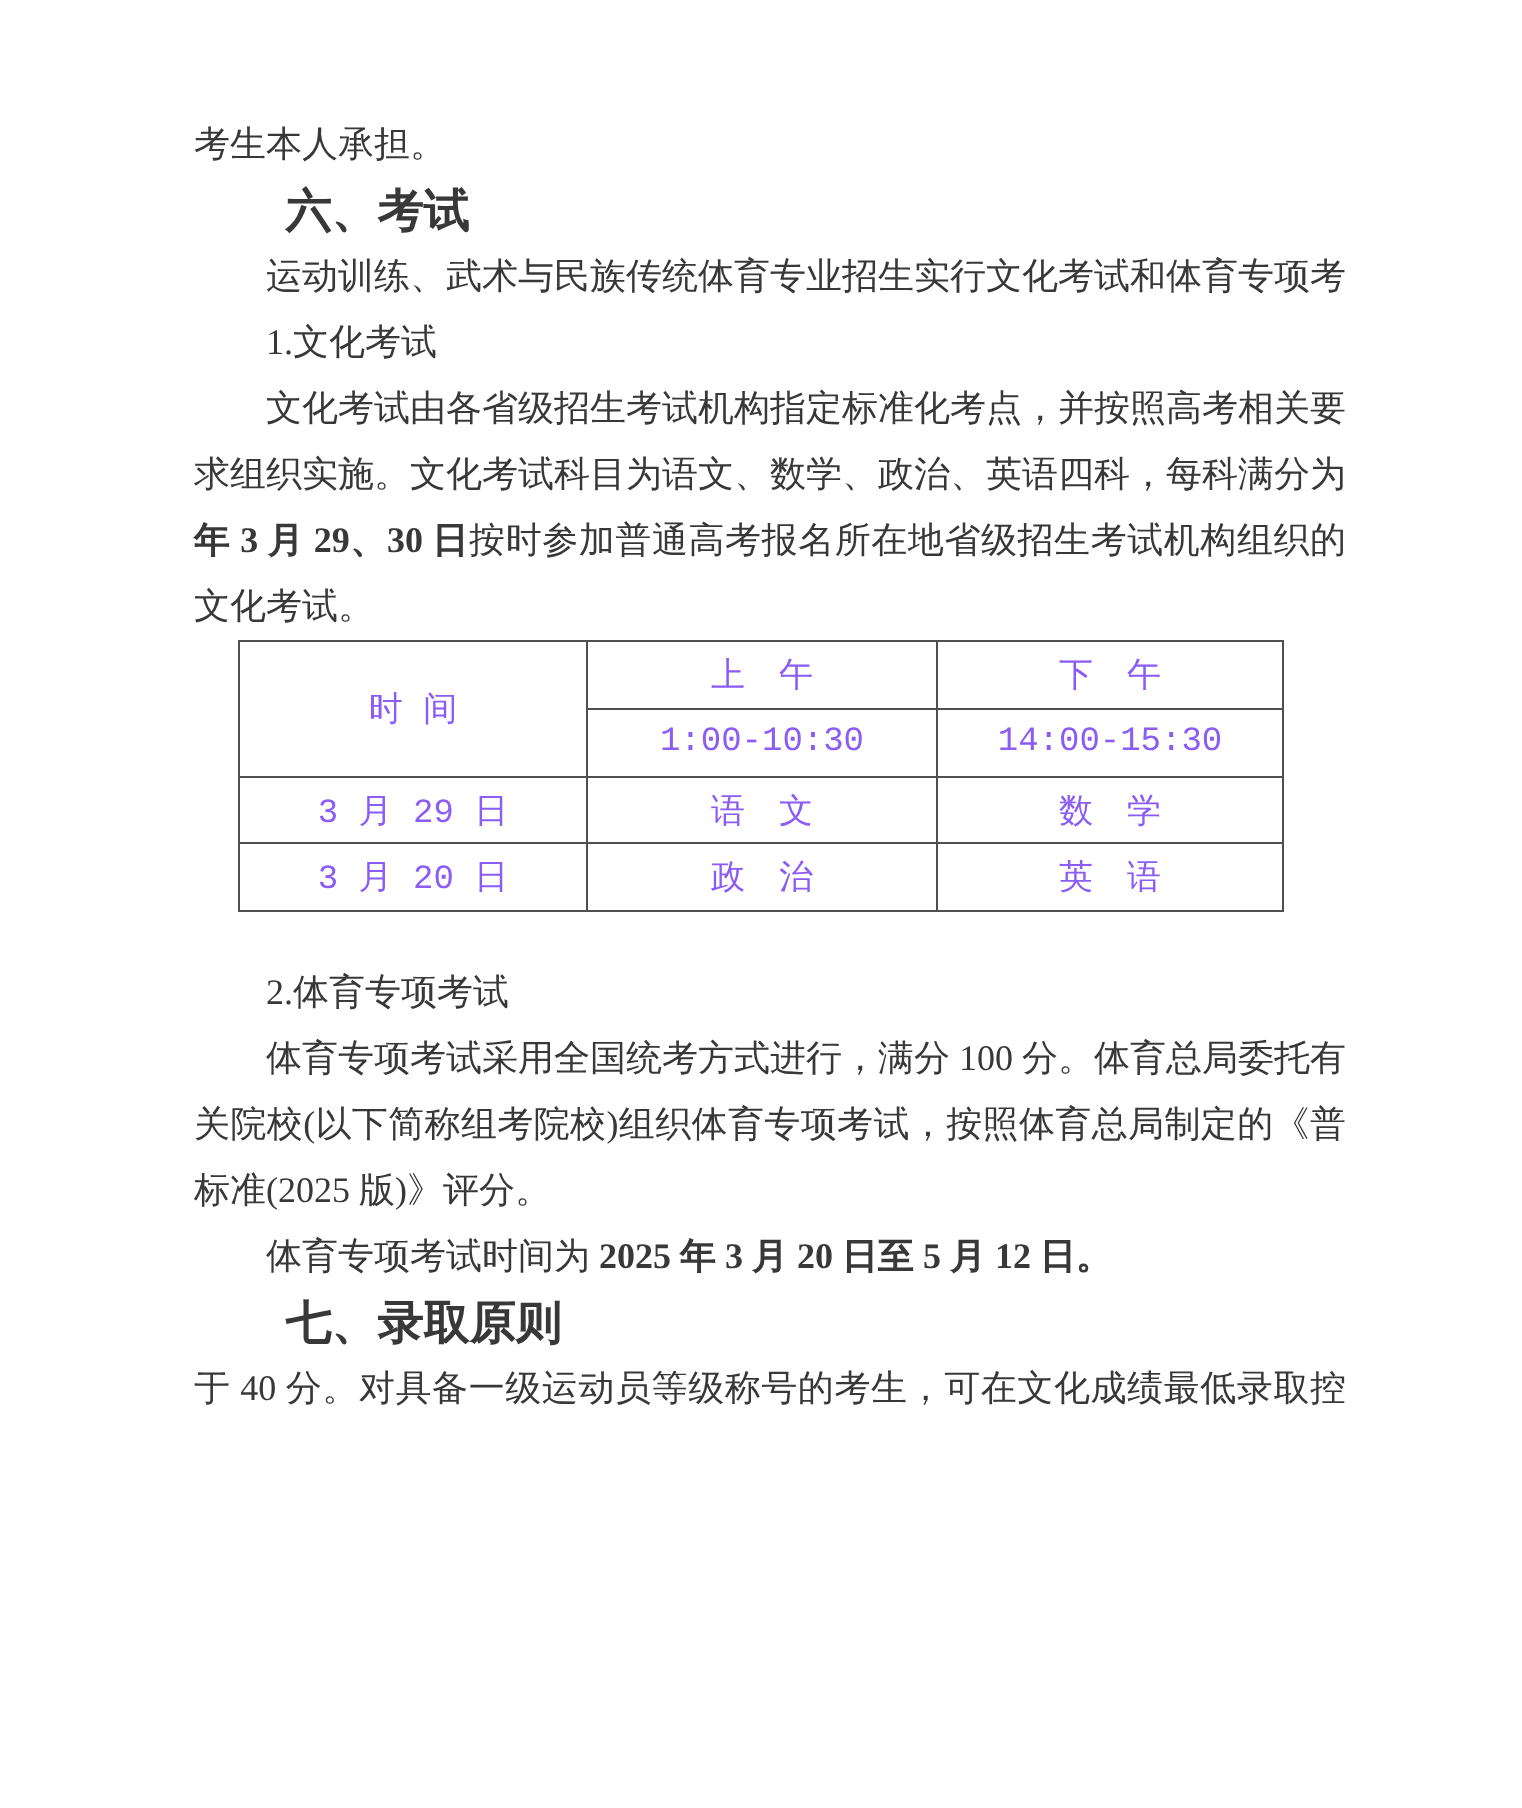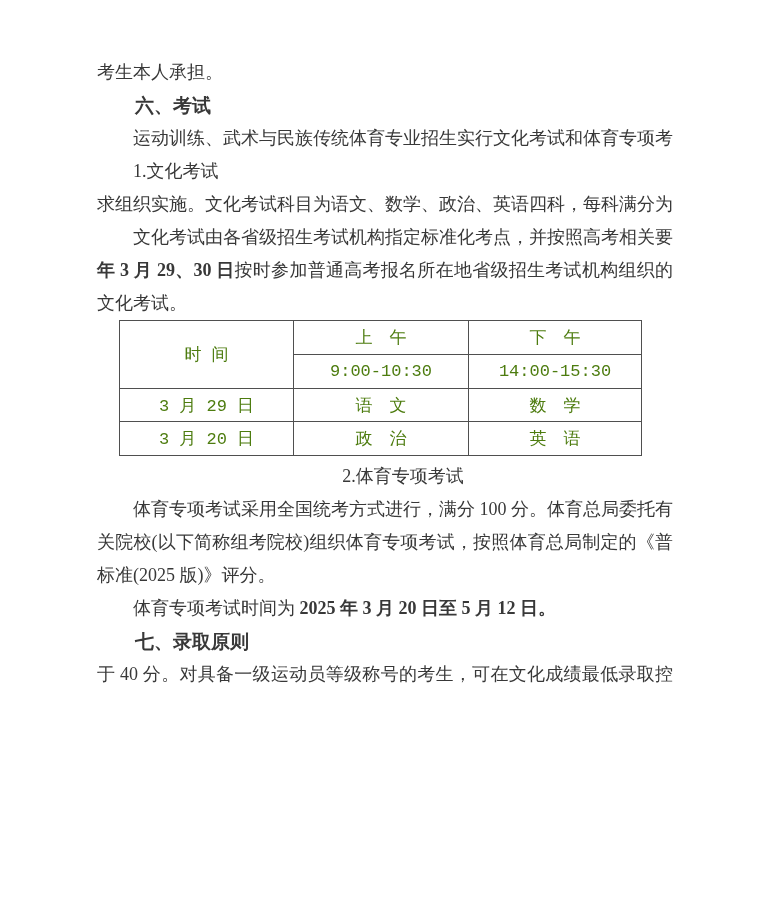--- a/index.html
+++ b/index.html
@@ -20,78 +20,78 @@
     font-size:18px;
     line-height:33px;
     height:33px;
     white-space:nowrap;
   }
   .j {
     text-align:justify;
     text-align-last:justify;
   }
   .indent { text-indent:2em; }
-  .h { font-weight:bold; font-size:19px; }
+  .h { font-weight:bold; font-size:23px; }
   .b { font-weight:bold; }
   .exam-table {
     border-collapse:collapse;
     table-layout:fixed;
     margin-left:22px;
     width:522px;
   }
   .exam-table td {
     border:1px solid #4f4f4f;
     text-align:center;
     vertical-align:middle;
     font-size:17px;
     padding:0;
     font-family:"Liberation Mono","DejaVu Sans Mono",monospace;
-    color:#4d7c0f;
+    color:#8b5cf6;
   }
   .r1 td { height:33px; }
   .r2 td { height:33px; }
   .r3 td { height:32px; }
   .r4 td { height:33px; }
-  .after-table { margin-top:4px;text-align:center; }
+  .after-table { margin-top:24px; }
 </style>
 </head>
 <body>
 
 <div class="page">
   <div class="content">
 
     <div class="line">考生本人承担。</div>
 
     <div class="line h indent">六、考试</div>
 
     <div class="line j indent">运动训练、武术与民族传统体育专业招生实行文化考试和体育专项考</div>
 
     <div class="line indent">1.文化考试</div>
 
+    <div class="line j indent">文化考试由各省级招生考试机构指定标准化考点，并按照高考相关要</div>
     <div class="line j">求组织实施。文化考试科目为语文、数学、政治、英语四科，每科满分为</div>
-    <div class="line j indent">文化考试由各省级招生考试机构指定标准化考点，并按照高考相关要</div>
     <div class="line j">
       <span class="b">年 3 月 29、30 日</span><span>按时参加普通高考报名所在地省级招生考试机构组织的</span>
     </div>
     <div class="line">文化考试。</div>
 
     <table class="exam-table">
       <colgroup>
         <col style="width:174px">
         <col style="width:175px">
         <col style="width:173px">
       </colgroup>
       <tbody>
         <tr class="r1">
           <td rowspan="2">时 间</td>
           <td>上　午</td>
           <td>下　午</td>
         </tr>
         <tr class="r2">
-          <td>9:00-10:30</td>
+          <td>1:00-10:30</td>
           <td>14:00-15:30</td>
         </tr>
         <tr class="r3">
           <td>3 月 29 日</td>
           <td>语　文</td>
           <td>数　学</td>
         </tr>
         <tr class="r4">
           <td>3 月 20 日</td>
           <td>政　治</td>

